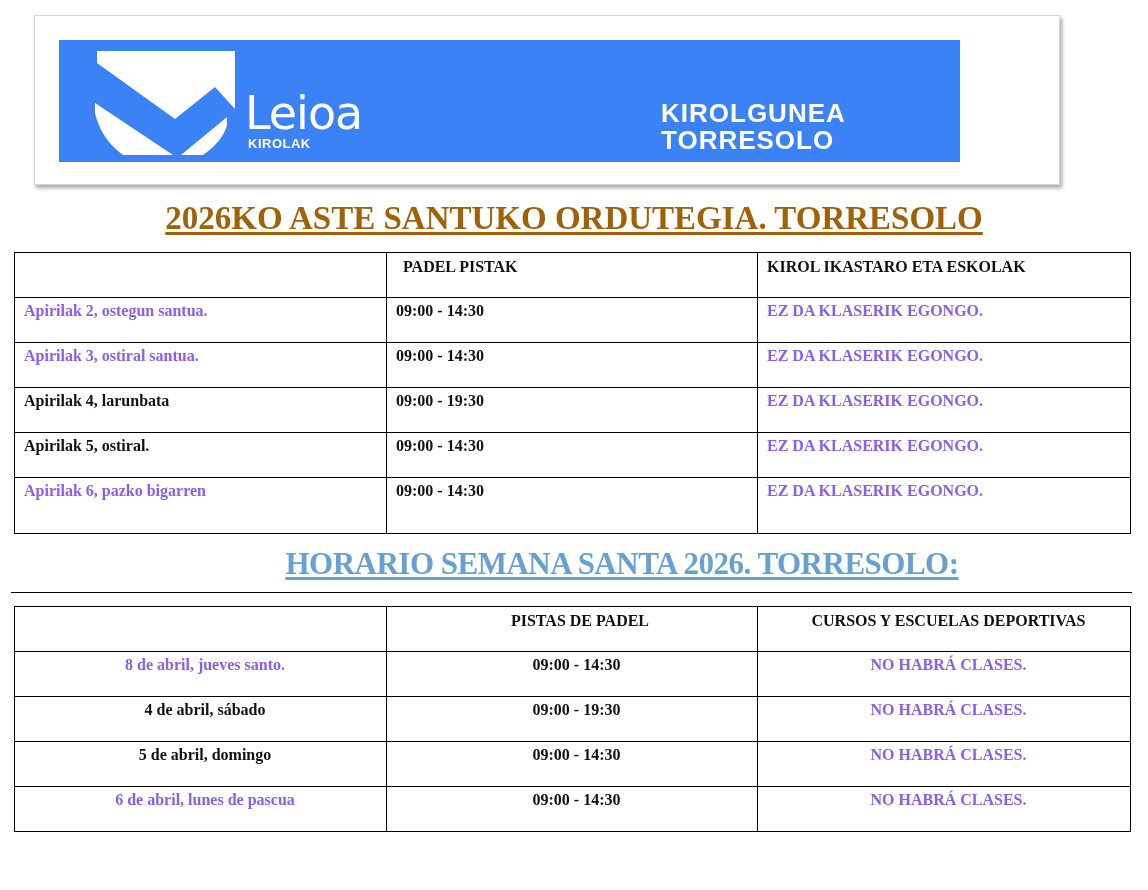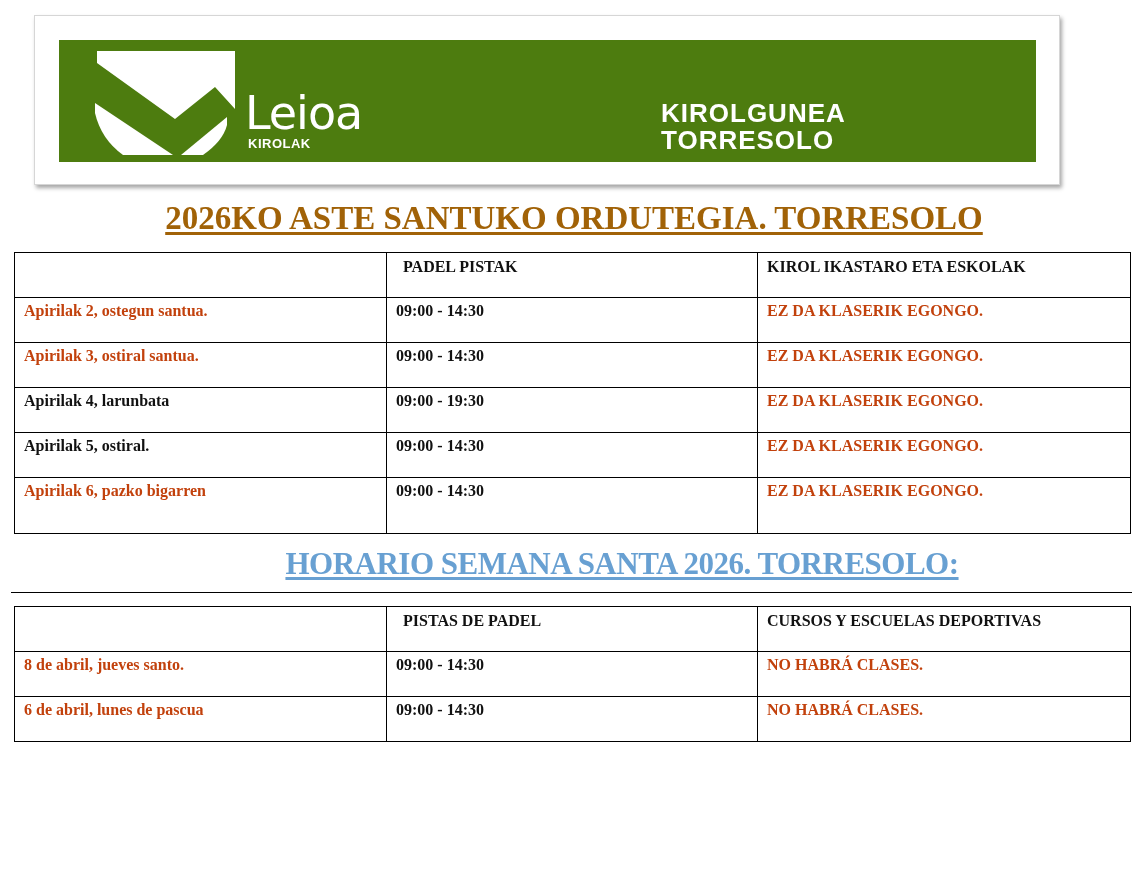--- a/index.html
+++ b/index.html
@@ -2,21 +2,21 @@
 <html><head>
 <meta charset="utf-8">
 <style>
   html, body { margin: 0; padding: 0; background: #ffffff; }
   body { width: 1148px; height: 890px; position: relative; overflow: hidden;
          font-family: "Liberation Serif", "DejaVu Serif", serif; }
 
   .banner-frame { position: absolute; left: 34px; top: 15px; width: 1024px; height: 168px;
     background: #ffffff; border: 1px solid #d6d6d6;
     box-shadow: 2px 3px 4px rgba(0,0,0,0.35); }
-  .banner { position: absolute; left: 24px; top: 24px; width: 977px; height: 122px; background: #4d7c0f; }
+  .banner { position: absolute; left: 24px; top: 24px; width: 901px; height: 122px; background: #3b82f6; }
   .logo-shield { position: absolute; left: 36px; top: 11px; width: 142px; height: 104px; }
   .logo-word { position: absolute; left: 186px; top: 50px; color: #ffffff;
     font-family: "DejaVu Sans", "Liberation Sans", sans-serif; font-size: 46px; line-height: 46px;
     letter-spacing: -1px; font-weight: normal; }
   .logo-sub { position: absolute; left: 189px; top: 94px; color: #ffffff;
     font-family: "Liberation Sans", "DejaVu Sans", sans-serif; font-weight: bold; font-size: 13px;
     line-height: 20px; letter-spacing: 0.5px; }
   .venue { position: absolute; left: 602px; top: 60px; color: #ffffff;
     font-family: "Liberation Sans", "DejaVu Sans", sans-serif; font-weight: bold;
     font-size: 26px; line-height: 27px; letter-spacing: 1px; }
@@ -26,29 +26,29 @@
     text-underline-offset: 3px; }
   .title1 { top: 198px; color: #a16207; font-size: 33px; line-height: 40px; }
   .title2 { top: 544px; color: #68a0d2; font-size: 31px; line-height: 40px; letter-spacing: -0.5px; margin-left: 48px; }
 
   .rule { position: absolute; left: 11px; top: 592px; width: 1121px; height: 0; border-top: 1.5px solid #000; }
 
   table.sched { position: absolute; border-collapse: collapse; table-layout: fixed; }
   table.sched td { border: 1.5px solid #000; vertical-align: top; padding: 0;
     font-weight: bold; font-size: 16px; line-height: 18px; }
   .t1 { left: 14px; top: 252px; width: 1116px; }
-  .t2 { left: 14px; top: 606px; width: 1115px; }
+  .t2 { left: 14px; top: 606px; width: 1115px; text-align: center; }
   col.c1 { width: 372px; } col.c2 { width: 371px; } col.c3 { width: 373px; }
   td .cell { padding: 4px 0 0 9px; display: block; }
   td.hdr .cell { padding-left: 16px; padding-top: 5px; }
   td.hdr3 .cell { padding-left: 9px; padding-top: 5px; }
   tr.hrow td { height: 44px; }
   tr.row td { height: 44px; }
   tr.row.tall td { height: 55px; }
-  .red { color: #c2410c; }
+  .red { color: #8b5cf6; }
   .black { color: #111111; }
 </style>
 </head>
 <body>
 
 <div class="banner-frame">
   <div class="banner">
     <svg class="logo-shield" viewBox="0 0 142 104">
       <path d="M2 0 H140 V58 L120 36 L80 68 L2 12 Z" fill="#ffffff"></path>
       <path d="M0 52 L78 104 L28 104 Q6 88 0 62 Z" fill="#ffffff"></path>
@@ -168,20 +168,42 @@
         </td>
     <td>
           <span class="cell black">09:00 - 14:30</span>
         </td>
     <td>
           <span class="cell red">NO HABRÁ CLASES.</span>
         </td>
   </tr>
   <tr class="row">
     <td>
+          <span class="cell black">4 de abril, sábado</span>
+        </td>
+    <td>
+          <span class="cell black">09:00 - 19:30</span>
+        </td>
+    <td>
+          <span class="cell red">NO HABRÁ CLASES.</span>
+        </td>
+  </tr>
+  <tr class="row">
+    <td>
+          <span class="cell black">5 de abril, domingo</span>
+        </td>
+    <td>
+          <span class="cell black">09:00 - 14:30</span>
+        </td>
+    <td>
+          <span class="cell red">NO HABRÁ CLASES.</span>
+        </td>
+  </tr>
+  <tr class="row">
+    <td>
           <span class="cell red">6 de abril, lunes de pascua</span>
         </td>
     <td>
           <span class="cell black">09:00 - 14:30</span>
         </td>
     <td>
           <span class="cell red">NO HABRÁ CLASES.</span>
         </td>
   </tr>
 </tbody>

